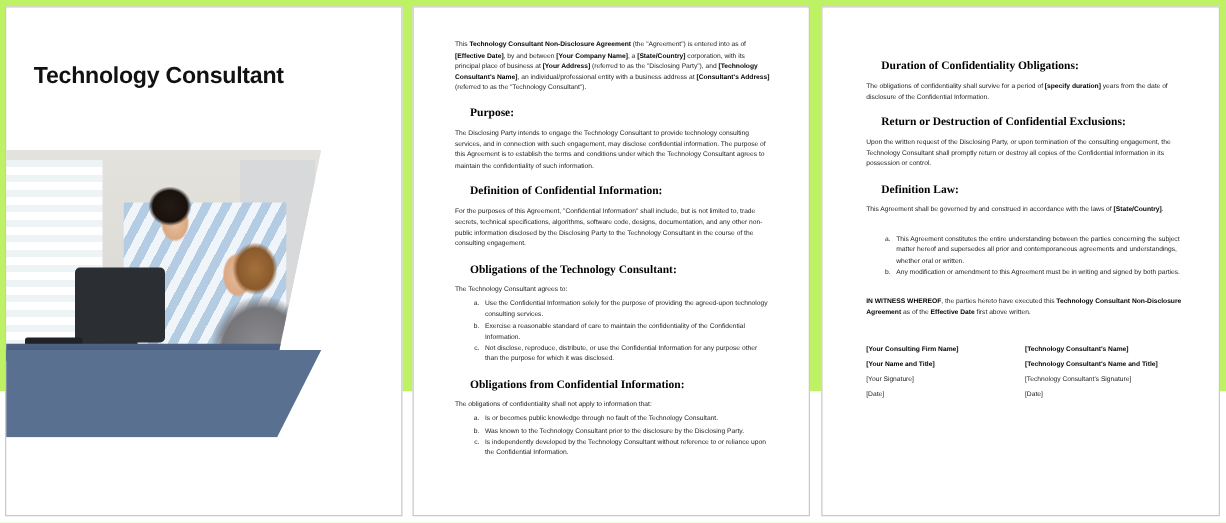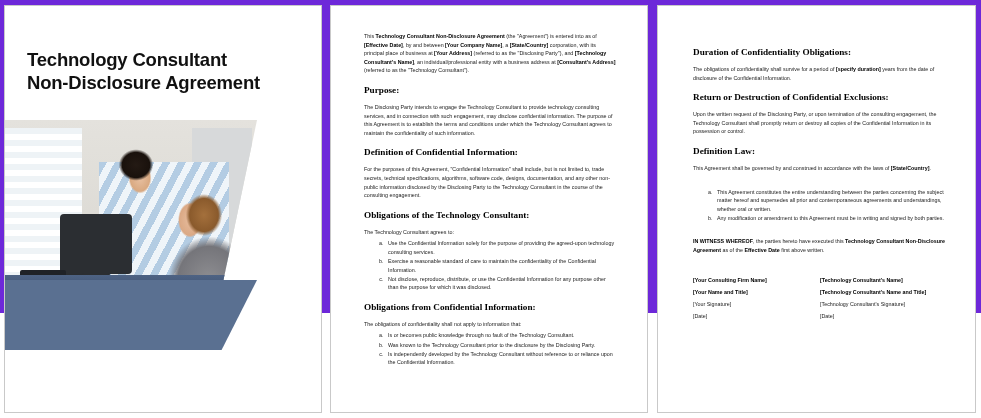--- a/index.html
+++ b/index.html
@@ -10,21 +10,21 @@
   body {
     width: 981px;
     height: 418px;
     font-family: "Liberation Sans", sans-serif;
     overflow: hidden;
   }
   .viewport {
     position: relative;
     width: 981px;
     height: 313px;
-    background: #6d28d9;
+    background: #bef264;
     display: flex;
     align-items: flex-start;
   }
 
   
   .page {
     position: absolute;
     top: 5px;
     background: #ffffff;
     border: 1px solid #c9c9c9;
@@ -168,21 +168,21 @@
     width: 252px;
     color: #000000;
   }
   #page-3 .doc { left: 35px; top: 40px; width: 254px; }
 
   .h2 {
     font-family: "Liberation Serif", serif;
     font-weight: bold;
     font-size: 9.2px;
     line-height: 12px;
-    margin: 0 0 7px 0;
+    margin: 0 0 7px 12px;
     color: #000000;
   }
   .p {
     font-family: "Liberation Sans", sans-serif;
     font-size: 5.35px;
     line-height: 8.6px;
     margin: 0 0 9px 0;
     color: #1a1a1a;
     text-align: left;
   }
@@ -220,21 +220,20 @@
   .spacer-6  { height: 6px; }
 </style>
 </head>
 <body>
 
 <div class="viewport">
 
   <div class="page" id="page-1">
     <div class="cover-title">
       <span class="line">Technology Consultant</span>
-      <span class="line">Non-Disclosure Agreement</span>
     </div>
 
     <div class="cover-art">
       <div class="photo-clip">
         <div class="photo"></div>
         <div class="photo-monitor"></div>
         <div class="photo-keyboard"></div>
         <div class="photo-desk"></div>
       </div>
       <div class="desk-block"></div>

